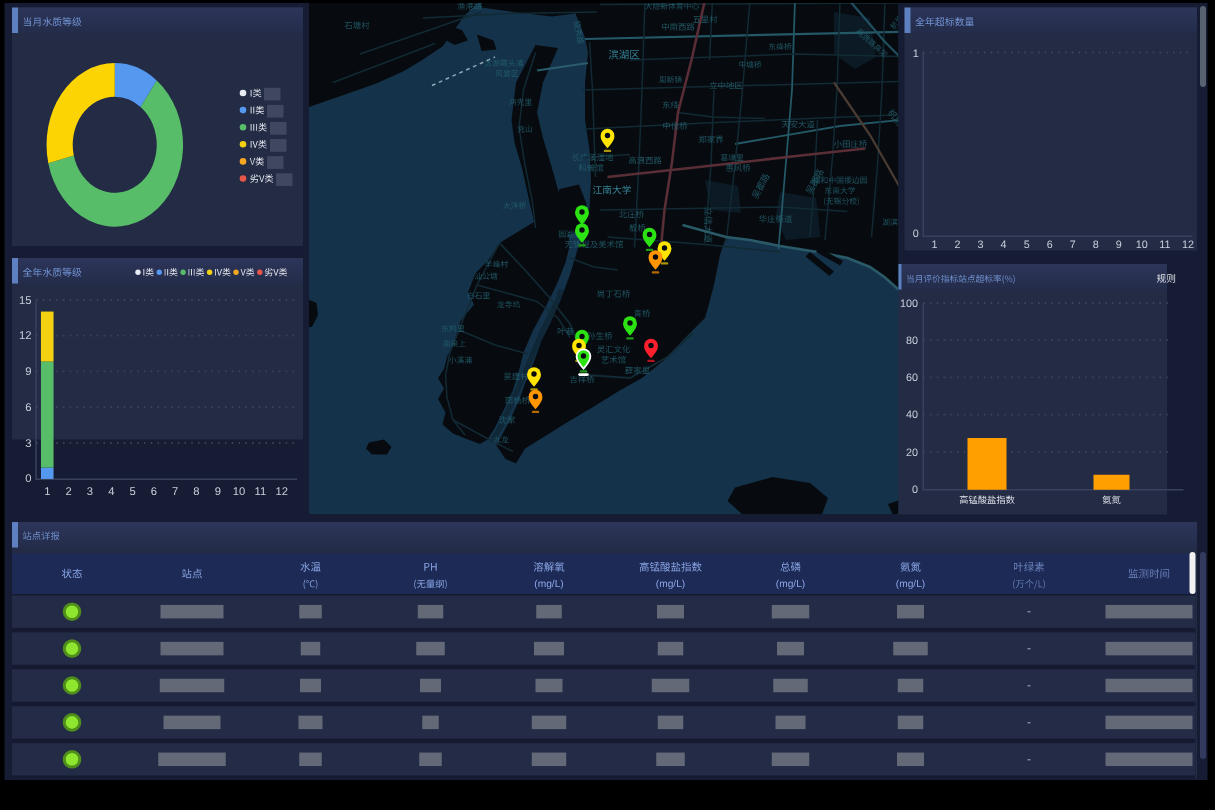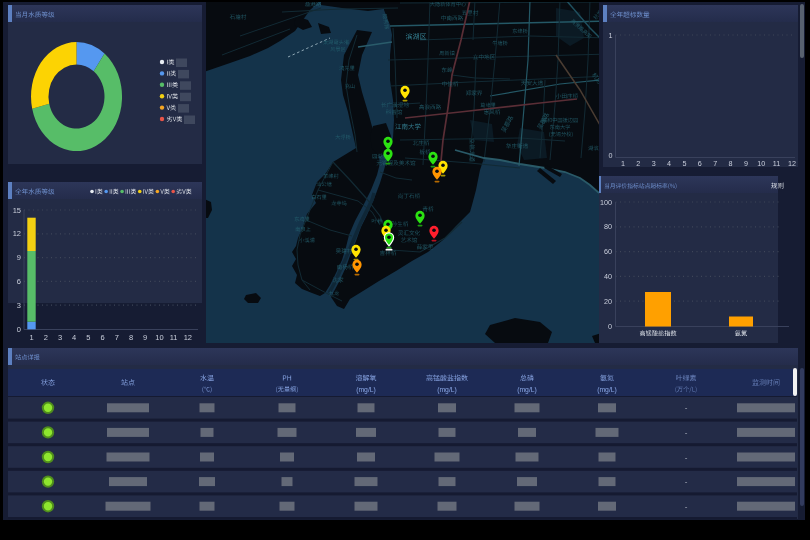--- a/index.html
+++ b/index.html
@@ -28,21 +28,21 @@
       <path d="M159.1 93.5H159.7V89H159.1ZM161.8 93.5H162.4L163.9 89H163.3L162.6 91.4C162.4 92 162.3 92.4 162.1 92.9H162.1C161.9 92.4 161.8 92 161.7 91.4L160.9 89H160.3ZM168.5 88.4C168.4 88.7 168.1 89 167.9 89.3L168.3 89.4C168.5 89.2 168.8 88.9 169 88.6ZM165 88.6C165.3 88.9 165.5 89.2 165.7 89.5L166.1 89.3C166 89 165.7 88.7 165.4 88.4ZM166.7 88.3V89.5H164.3V89.9H166.4C165.9 90.4 165 90.9 164.2 91.1C164.3 91.2 164.4 91.3 164.5 91.5C165.4 91.2 166.2 90.7 166.7 90.1V91.2H167.2V90.2C168 90.6 168.9 91.1 169.4 91.4L169.6 91.1C169.1 90.8 168.3 90.3 167.5 89.9H169.7V89.5H167.2V88.3ZM166.8 91.3C166.7 91.5 166.7 91.8 166.6 92H164.3V92.4H166.5C166.2 93 165.5 93.4 164.2 93.6C164.3 93.7 164.4 93.9 164.4 94C166 93.7 166.6 93.2 167 92.4C167.5 93.3 168.3 93.8 169.6 94C169.6 93.9 169.7 93.7 169.9 93.6C168.7 93.4 167.9 93 167.4 92.4H169.7V92H167.1C167.2 91.7 167.2 91.5 167.2 91.3Z" fill="#eef1f5"></path>
       <rect x="172" y="87.7" width="11" height="8.5" fill="#515a6e" opacity="0.62"></rect>
       <circle cx="154" cy="102.6" r="2.2" fill="#f5a623"></circle>
       <path d="M160 104.9H160.6L162.1 100.4H161.5L160.8 102.8C160.6 103.3 160.5 103.8 160.3 104.3H160.3C160.1 103.8 160 103.3 159.8 102.8L159.1 100.4H158.5ZM166.7 99.8C166.5 100.1 166.3 100.4 166.1 100.7L166.4 100.8C166.7 100.6 166.9 100.3 167.2 100ZM163.2 100C163.4 100.3 163.7 100.6 163.8 100.9L164.3 100.7C164.1 100.4 163.8 100.1 163.6 99.8ZM164.9 99.7V100.9H162.5V101.3H164.5C164 101.8 163.2 102.3 162.4 102.5C162.5 102.6 162.6 102.7 162.7 102.9C163.5 102.6 164.4 102.1 164.9 101.5V102.6H165.4V101.6C166.2 102 167.1 102.5 167.6 102.8L167.8 102.5C167.3 102.2 166.4 101.7 165.7 101.3H167.8V100.9H165.4V99.7ZM164.9 102.7C164.9 102.9 164.9 103.2 164.8 103.4H162.5V103.8H164.6C164.3 104.4 163.7 104.8 162.4 105C162.4 105.1 162.6 105.3 162.6 105.4C164.1 105.1 164.8 104.6 165.2 103.8C165.6 104.7 166.5 105.2 167.7 105.4C167.8 105.3 167.9 105.1 168 105C166.9 104.8 166.1 104.4 165.6 103.8H167.9V103.4H165.3C165.4 103.1 165.4 102.9 165.4 102.7Z" fill="#eef1f5"></path>
       <rect x="170" y="99.1" width="11" height="8.5" fill="#515a6e" opacity="0.62"></rect>
       <circle cx="154" cy="114.0" r="2.2" fill="#e85549"></circle>
       <path d="M160.2 111.4C159.9 112 159.4 112.5 159 112.8C159.1 112.9 159.3 113 159.4 113.1C159.8 112.7 160.3 112.2 160.6 111.6ZM162.6 111.6C163.1 112 163.7 112.6 164 113L164.4 112.7C164.1 112.3 163.5 111.8 163 111.4ZM161.3 113.7C161.2 114 161.2 114.2 161.2 114.4H159.2V114.8H161.1C160.8 115.6 160.2 116.1 158.8 116.4C158.8 116.5 159 116.7 159 116.8C160.6 116.5 161.3 115.8 161.5 114.8H163.4C163.3 115.7 163.2 116.1 163.1 116.2C163 116.3 163 116.3 162.8 116.3C162.7 116.3 162.3 116.3 161.9 116.3C162 116.4 162.1 116.6 162.1 116.7C162.4 116.7 162.8 116.7 163 116.7C163.2 116.7 163.4 116.7 163.5 116.6C163.7 116.4 163.8 115.9 163.9 114.6C163.9 114.6 163.9 114.4 163.9 114.4H161.6C161.7 114.2 161.7 114 161.7 113.7ZM161.3 111.1V113H161.7C160.9 113.4 159.9 113.5 158.8 113.6C158.9 113.8 159 114 159.1 114.1C160.7 113.9 162.5 113.4 163.3 112.4L162.8 112.2C162.6 112.6 162.2 112.8 161.8 113V111.1ZM166.2 116.3H166.8L168.3 111.8H167.7L167 114.2C166.8 114.8 166.7 115.2 166.5 115.7H166.5C166.3 115.2 166.2 114.8 166 114.2L165.3 111.8H164.7ZM172.9 111.2C172.7 111.5 172.5 111.8 172.3 112.1L172.6 112.2C172.9 112 173.1 111.7 173.4 111.4ZM169.4 111.4C169.6 111.7 169.9 112 170 112.3L170.5 112.1C170.3 111.8 170 111.5 169.8 111.2ZM171.1 111.1V112.3H168.7V112.7H170.7C170.2 113.2 169.4 113.7 168.6 113.9C168.7 114 168.8 114.1 168.9 114.3C169.7 114 170.6 113.5 171.1 112.9V114H171.6V113C172.4 113.4 173.3 113.9 173.8 114.2L174 113.9C173.5 113.6 172.6 113.1 171.9 112.7H174V112.3H171.6V111.1ZM171.1 114.1C171.1 114.3 171.1 114.6 171 114.8H168.7V115.2H170.8C170.5 115.8 169.9 116.2 168.6 116.4C168.6 116.5 168.8 116.7 168.8 116.8C170.3 116.5 171 116 171.4 115.2C171.8 116.1 172.7 116.6 173.9 116.8C174 116.7 174.1 116.5 174.2 116.4C173.1 116.2 172.3 115.8 171.8 115.2H174.1V114.8H171.5C171.6 114.5 171.6 114.3 171.6 114.1Z" fill="#eef1f5"></path>
       <rect x="176" y="110.5" width="11" height="8.5" fill="#515a6e" opacity="0.62"></rect>
     </svg>
   </div>
-<div class="panel" style="left:8px;top:182px;width:194px;height:121px">
+<div class="panel" style="left:8px;top:172px;width:194px;height:121px">
     <div class="tbar"></div>
     <svg width="194" height="167" viewBox="0 0 194 167">
       <path d="M10.3 6.4C9.6 7.4 8.4 8.4 7.2 9C7.3 9.1 7.4 9.2 7.5 9.4C7.8 9.2 8 9.1 8.3 8.9V9.3H10V10.4H8.3V10.8H10V11.9H7.5V12.3H13.1V11.9H10.6V10.8H12.3V10.4H10.6V9.3H12.3V8.9C12.6 9.1 12.8 9.2 13.1 9.4C13.2 9.2 13.3 9.1 13.4 9C12.4 8.4 11.4 7.7 10.6 6.8L10.7 6.6ZM8.3 8.9C9.1 8.4 9.8 7.8 10.3 7.1C10.9 7.8 11.6 8.4 12.3 8.9ZM13.9 10.5V11H17V12.5H17.5V11H19.9V10.5H17.5V9.2H19.4V8.7H17.5V7.7H19.6V7.3H15.6C15.7 7 15.8 6.8 15.9 6.6L15.4 6.4C15.1 7.3 14.6 8.2 13.9 8.7C14.1 8.8 14.3 9 14.4 9C14.7 8.7 15.1 8.2 15.4 7.7H17V8.7H15V10.5ZM15.5 10.5V9.2H17V10.5ZM20.7 8.1V8.6H22.3C22 10 21.3 11 20.5 11.5C20.6 11.6 20.8 11.8 20.9 11.9C21.8 11.2 22.6 10 22.9 8.3L22.6 8.1L22.5 8.1ZM25.6 7.7C25.3 8.1 24.7 8.7 24.3 9.1C24.1 8.8 23.9 8.4 23.8 8.1V6.5H23.2V11.9C23.2 12 23.2 12 23.1 12C23 12 22.7 12 22.3 12C22.4 12.1 22.4 12.4 22.5 12.5C23 12.5 23.3 12.5 23.5 12.4C23.7 12.3 23.8 12.2 23.8 11.8V9.1C24.4 10.3 25.2 11.3 26.3 11.8C26.4 11.7 26.5 11.5 26.6 11.4C25.8 11 25.1 10.3 24.6 9.5C25 9.1 25.6 8.5 26 8ZM30.7 11.5C31.4 11.8 32.2 12.2 32.7 12.5L33 12.2C32.6 11.9 31.7 11.5 31.1 11.2ZM30.4 9.7V10.3C30.4 10.8 30.2 11.6 28.2 12.1C28.3 12.2 28.5 12.4 28.5 12.5C30.7 11.9 30.9 11 30.9 10.3V9.7ZM28.7 9V11.2H29.2V9.4H32.1V11.3H32.6V9H30.7L30.8 8.3H33.1V7.9H30.8L30.9 7.2C31.6 7.1 32.2 7 32.7 6.9L32.3 6.5C31.2 6.7 29.3 6.9 27.7 6.9V8.8C27.7 9.8 27.7 11.2 27 12.2C27.2 12.2 27.4 12.4 27.5 12.4C28.1 11.4 28.2 9.9 28.2 8.8V8.3H30.3L30.2 9ZM30.3 7.9H28.2V7.4C28.9 7.3 29.7 7.3 30.4 7.2ZM37.2 6.4C37 7 36.7 7.5 36.3 7.9L36.4 8V8.4H34.4V8.8H36.4V9.4H33.7V9.9H37.8V10.4H33.9V10.9H37.8V11.9C37.8 12 37.8 12.1 37.6 12.1C37.5 12.1 37.1 12.1 36.7 12.1C36.8 12.2 36.8 12.4 36.9 12.5C37.4 12.5 37.8 12.5 38 12.4C38.2 12.4 38.3 12.2 38.3 11.9V10.9H39.5V10.4H38.3V9.9H39.7V9.4H36.9V8.8H39.1V8.4H36.9V8H36.8C37 7.8 37.1 7.6 37.2 7.4H37.7C37.9 7.7 38.1 8 38.2 8.2L38.6 8C38.5 7.9 38.4 7.6 38.2 7.4H39.6V7H37.5C37.6 6.9 37.6 6.7 37.7 6.5ZM34.9 11.2C35.3 11.5 35.8 11.9 36 12.2L36.4 11.9C36.2 11.6 35.7 11.2 35.2 10.9ZM34.6 6.4C34.4 7 34 7.6 33.6 8C33.7 8 33.9 8.2 34 8.3C34.3 8 34.5 7.7 34.7 7.4H34.9C35 7.7 35.2 8 35.2 8.2L35.7 8C35.6 7.9 35.5 7.6 35.4 7.4H36.6V7H34.9C35 6.9 35 6.7 35.1 6.5ZM40.3 11.6 40.4 12.1C41 11.9 41.8 11.6 42.6 11.3L42.5 10.8C41.7 11.1 40.8 11.4 40.3 11.6ZM42.6 6.9V7.3H43.4C43.3 9.5 43.1 11.2 42.2 12.2C42.3 12.3 42.5 12.5 42.6 12.5C43.2 11.8 43.5 10.8 43.7 9.7C43.9 10.2 44.2 10.7 44.5 11.1C44.1 11.6 43.6 11.9 43.1 12.2C43.2 12.2 43.4 12.4 43.5 12.5C43.9 12.3 44.4 12 44.8 11.5C45.2 11.9 45.6 12.3 46 12.5C46.1 12.4 46.3 12.2 46.4 12.1C45.9 11.9 45.5 11.6 45.1 11.1C45.6 10.5 45.9 9.7 46.1 8.8L45.8 8.7L45.7 8.7H45C45.2 8.1 45.4 7.5 45.5 6.9ZM43.9 7.3H44.9C44.8 8 44.6 8.7 44.4 9.1H45.5C45.4 9.8 45.1 10.3 44.8 10.8C44.3 10.2 44 9.5 43.8 8.7C43.8 8.3 43.8 7.8 43.9 7.3ZM40.4 9.2C40.5 9.2 40.6 9.1 41.5 9C41.2 9.4 40.9 9.8 40.8 9.9C40.6 10.2 40.4 10.3 40.3 10.4C40.3 10.5 40.4 10.7 40.4 10.8C40.5 10.7 40.8 10.6 42.5 10.1C42.5 10 42.5 9.8 42.5 9.7L41.2 10.1C41.7 9.5 42.2 8.8 42.6 8.1L42.2 7.8C42.1 8.1 41.9 8.3 41.8 8.6L40.9 8.7C41.3 8.1 41.7 7.4 42 6.7L41.5 6.4C41.2 7.3 40.7 8.1 40.6 8.3C40.4 8.6 40.3 8.7 40.2 8.7C40.3 8.9 40.3 9.1 40.4 9.2Z" fill="#7193d2"></path>
       <circle cx="84" cy="9.5" r="1.8" fill="#e8ecf2"></circle>
       <path d="M87.6 11.7H88.2V7.3H87.6ZM93.2 6.8C93.1 7 92.8 7.4 92.6 7.6L93 7.8C93.2 7.5 93.5 7.2 93.7 6.9ZM89.8 7C90.1 7.2 90.4 7.6 90.5 7.8L90.9 7.6C90.8 7.4 90.5 7 90.2 6.8ZM91.5 6.7V7.8H89.2V8.2H91.2C90.7 8.7 89.9 9.2 89.1 9.4C89.2 9.4 89.3 9.6 89.4 9.7C90.2 9.5 91 9 91.5 8.4V9.4H92V8.5C92.7 8.9 93.6 9.4 94.1 9.7L94.3 9.3C93.9 9 93 8.6 92.2 8.2H94.4V7.8H92V6.7ZM91.5 9.6C91.5 9.8 91.5 10 91.4 10.2H89.2V10.6H91.3C91 11.2 90.3 11.6 89 11.8C89.1 11.9 89.2 12.1 89.3 12.2C90.8 11.9 91.4 11.4 91.7 10.7C92.2 11.5 93 12 94.3 12.2C94.3 12.1 94.4 11.9 94.5 11.8C93.4 11.6 92.6 11.3 92.2 10.6H94.4V10.2H91.9C91.9 10 92 9.8 92 9.6Z" fill="#eef1f5"></path>
       <circle cx="98.158" cy="9.5" r="1.8" fill="#5598f0"></circle>
       <path d="M101.8 11.7H102.3V7.3H101.8ZM103.5 11.7H104.1V7.3H103.5ZM109.1 6.8C109 7 108.7 7.4 108.5 7.6L108.9 7.8C109.1 7.5 109.4 7.2 109.6 6.9ZM105.8 7C106 7.2 106.3 7.6 106.4 7.8L106.8 7.6C106.7 7.4 106.4 7 106.1 6.8ZM107.4 6.7V7.8H105.1V8.2H107.1C106.6 8.7 105.8 9.2 105 9.4C105.1 9.4 105.2 9.6 105.3 9.7C106.1 9.5 106.9 9 107.4 8.4V9.4H107.9V8.5C108.6 8.9 109.5 9.4 110 9.7L110.2 9.3C109.8 9 108.9 8.6 108.2 8.2H110.3V7.8H107.9V6.7ZM107.5 9.6C107.4 9.8 107.4 10 107.3 10.2H105.1V10.6H107.2C106.9 11.2 106.3 11.6 104.9 11.8C105 11.9 105.1 12.1 105.2 12.2C106.7 11.9 107.3 11.4 107.7 10.7C108.1 11.5 109 12 110.2 12.2C110.2 12.1 110.3 11.9 110.5 11.8C109.4 11.6 108.6 11.3 108.1 10.6H110.3V10.2H107.8C107.9 10 107.9 9.8 107.9 9.6Z" fill="#eef1f5"></path>
       <circle cx="114.074" cy="9.5" r="1.8" fill="#57bd68"></circle>
       <path d="M117.7 11.7H118.2V7.3H117.7ZM119.4 11.7H120V7.3H119.4ZM121.2 11.7H121.7V7.3H121.2ZM126.8 6.8C126.7 7 126.4 7.4 126.2 7.6L126.6 7.8C126.8 7.5 127.1 7.2 127.3 6.9ZM123.4 7C123.7 7.2 124 7.6 124.1 7.8L124.5 7.6C124.4 7.4 124.1 7 123.8 6.8ZM125.1 6.7V7.8H122.8V8.2H124.7C124.3 8.7 123.5 9.2 122.7 9.4C122.8 9.4 122.9 9.6 123 9.7C123.8 9.5 124.6 9 125.1 8.4V9.4H125.6V8.5C126.3 8.9 127.2 9.4 127.7 9.7L127.9 9.3C127.4 9 126.6 8.6 125.8 8.2H127.9V7.8H125.6V6.7ZM125.1 9.6C125.1 9.8 125.1 10 125 10.2H122.7V10.6H124.8C124.5 11.2 123.9 11.6 122.6 11.8C122.7 11.9 122.8 12.1 122.9 12.2C124.4 11.9 125 11.4 125.3 10.7C125.8 11.5 126.6 12 127.8 12.2C127.9 12.1 128 11.9 128.1 11.8C127 11.6 126.2 11.3 125.8 10.6H128V10.2H125.5C125.5 10 125.6 9.8 125.6 9.6Z" fill="#eef1f5"></path>
       <circle cx="131.748" cy="9.5" r="1.8" fill="#f3d012"></circle>

